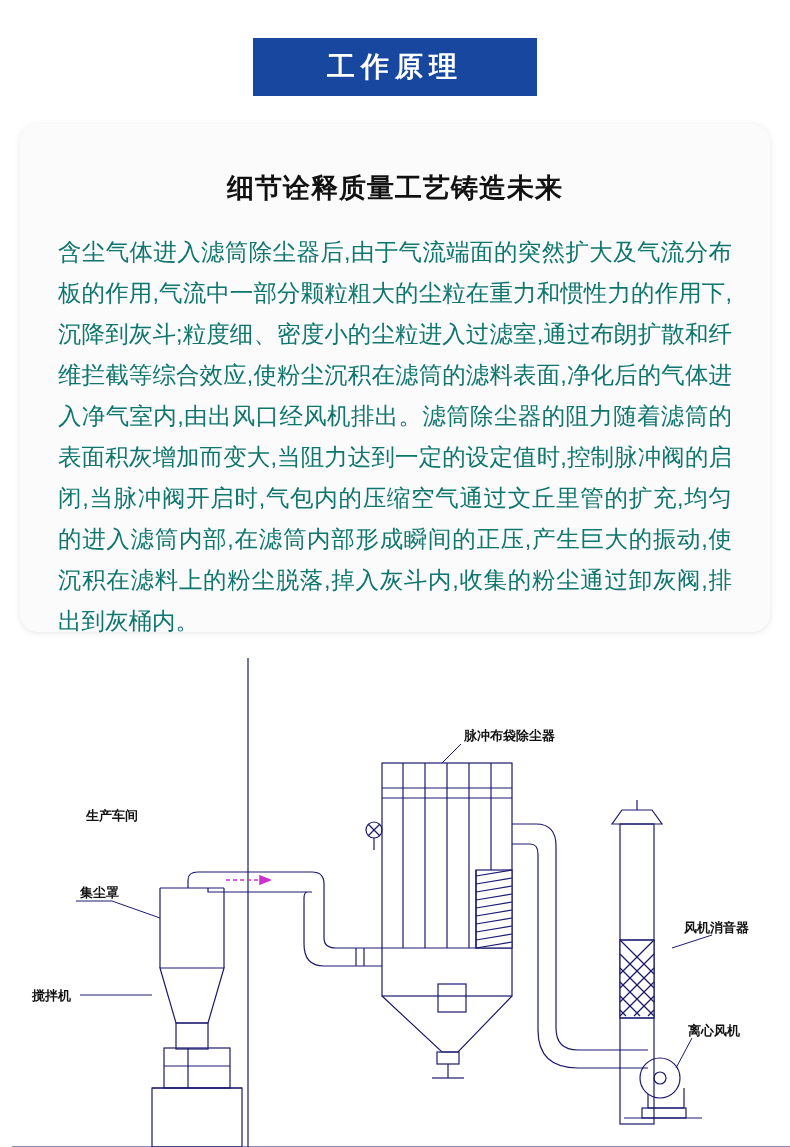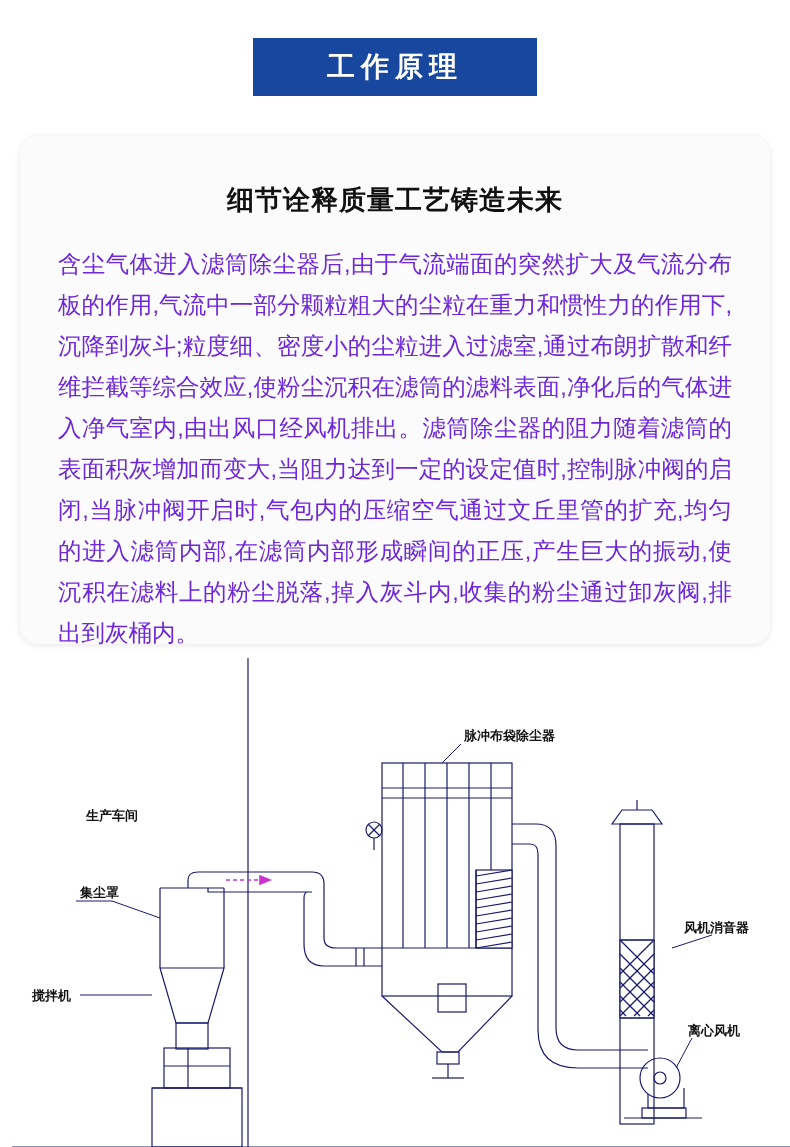--- a/index.html
+++ b/index.html
@@ -38,41 +38,41 @@
     justify-content: center;
     letter-spacing: 6px;
     font-size: 28px;
     font-weight: bold;
   }
 
   
   .card {
     position: absolute;
     left: 20px;
-    top: 136px;
+    top: 124px;
     width: 750px;
     height: 508px;
     background: #fbfbfb;
     border-radius: 18px;
     box-shadow: 0 1px 6px rgba(0,0,0,0.10);
     box-sizing: border-box;
     padding: 34px 34px 20px 34px;
   }
   .card-title {
     text-align: center;
     font-size: 27px;
     font-weight: bold;
     color: #111111;
     letter-spacing: 1px;
     margin: 12px 0 26px 0;
   }
   .card-body {
     font-size: 23.5px;
     line-height: 41px;
-    color: #6d28d9;
+    color: #0f766e;
     text-align: justify;
     letter-spacing: 0px;
     margin: 0 4px;
   }
 
   
   .diagram {
     position: absolute;
     left: 12px;
     top: 648px;

